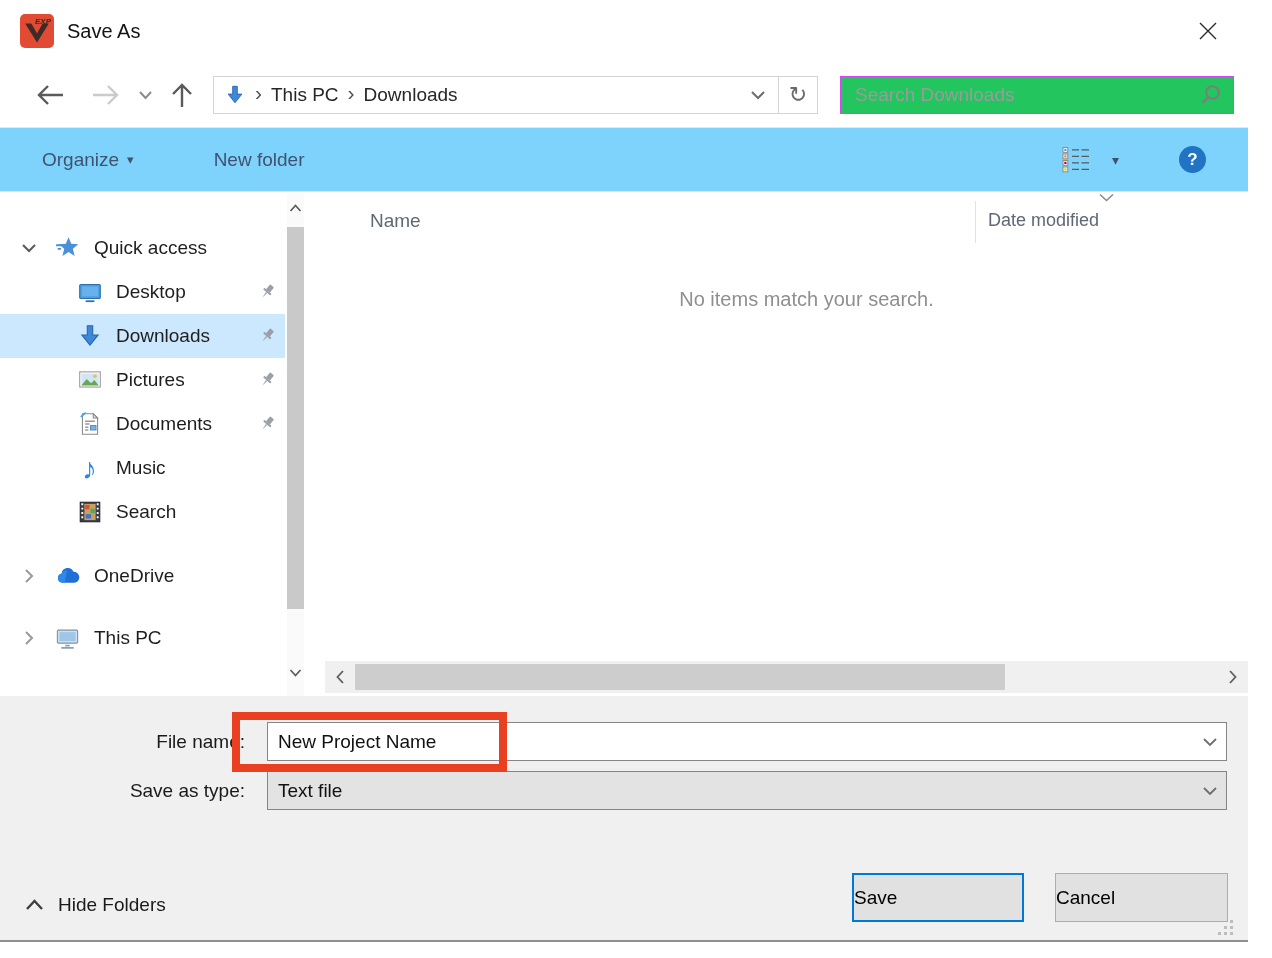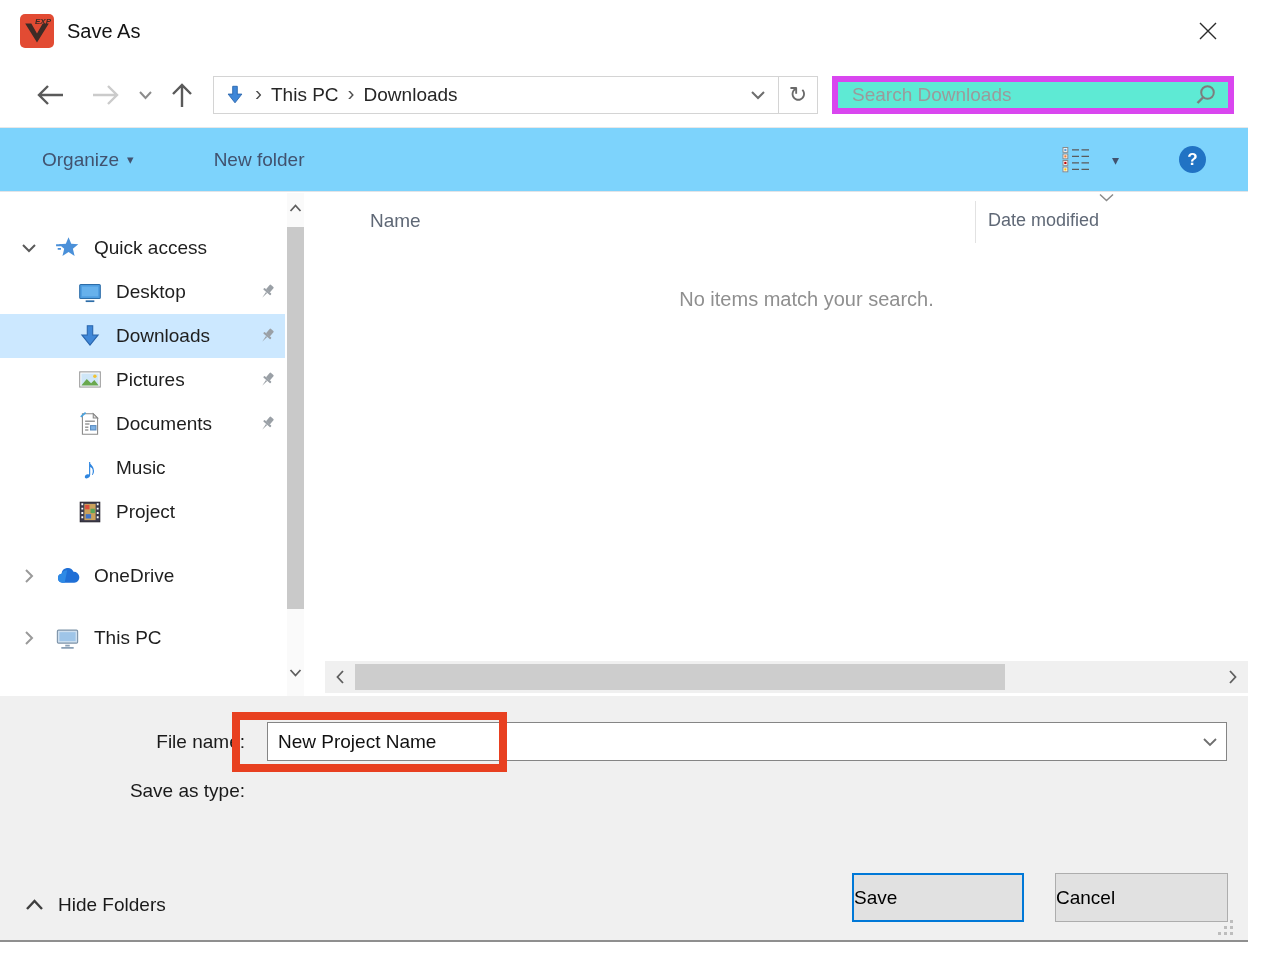--- a/index.html
+++ b/index.html
@@ -22,21 +22,21 @@
   
   .navbar { position:absolute; top:62px; left:0; right:0; height:65px; display:flex; align-items:center; background:#fff; }
   .nav-btn { display:flex; align-items:center; justify-content:center; flex:none; }
   .addressbar { margin-left:16px; width:605px; height:38px; border:1px solid #d4d4d4; background:#fff; display:flex; align-items:center; flex:none; }
   .addr-sep { font-size:21px; color:#4d4d4d; margin:0 9px; transform:translateY(-2px); }
   .addr-seg { font-size:19px; color:#262626; cursor:pointer; }
   .addr-right { margin-left:auto; display:flex; align-items:center; height:100%; }
   .addr-chevron { padding:0 12px; display:flex; align-items:center; height:100%; cursor:pointer; }
   .addr-divider { width:1px; height:100%; background:#d4d4d4; }
   .refresh-btn { width:38px; height:100%; display:flex; align-items:center; justify-content:center; font-size:22px; color:#6a6a6a; cursor:pointer; }
-  .searchbox { margin-left:14px; margin-right:14px; flex:1; height:38px; border:6px solid #d946ef; background:#5eead4; display:flex; align-items:center; padding:0 10px 0 14px; }
+  .searchbox { margin-left:22px; margin-right:14px; flex:1; height:38px; border:1px solid #d946ef; background:#22c55e; display:flex; align-items:center; padding:0 10px 0 14px; }
   .searchbox input { flex:1; border:none; outline:none; font-family:inherit; font-size:19px; color:#262626; background:transparent; }
   .searchbox input::placeholder { color:#9b9b9b; }
 
   
   .toolbar { position:absolute; top:127px; left:0; right:0; height:65px; background:#7dd3fc; border-top:1px solid #e8e8e8; border-bottom:1px solid #e2e4e8; display:flex; align-items:center; }
   .tool-text { font-size:19px; color:#41526f; cursor:pointer; display:flex; align-items:center; }
   .caret { font-size:13px; color:#41526f; margin-left:8px; }
   .tb-spacer { flex:1; }
   .help-btn { width:27px; height:27px; border-radius:50%; background:#2173c4; color:#fff; font-weight:bold; font-size:17px; display:flex; align-items:center; justify-content:center; margin-left:60px; margin-right:42px; cursor:pointer; }
 
@@ -325,21 +325,21 @@
         <span class="ic">
             <svg width="26" height="26" viewBox="0 0 24 24">
               <rect x="3" y="3" width="18" height="18" fill="#3c3b4e" stroke="#26252f"></rect>
               <rect x="6.8" y="4.5" width="10.4" height="15" fill="#caa15c"></rect>
               <rect x="7.5" y="5.5" width="4" height="4" fill="#d94f3d"></rect>
               <rect x="12.5" y="9" width="4" height="4" fill="#5aa659"></rect>
               <rect x="8" y="14" width="5" height="4" fill="#3f74c9"></rect>
               <path d="M4.9 4v16M19.1 4v16" stroke="#fff" stroke-width="1.7" stroke-dasharray="1.8 2.2"></path>
             </svg>
           </span>
-        <span class="lbl">Project</span>
+        <span class="lbl">Search</span>
       </div>
 
       <div class="side-row group gap1">
         <span class="chev">
             <svg width="10" height="16" viewBox="0 0 10 16">
               <path d="M2 2l6 6-6 6" fill="none" stroke="#9a9a9a" stroke-width="2"></path>
             </svg>
           </span>
         <span class="ic">
             <svg width="30" height="26" viewBox="0 0 26 24">
@@ -419,20 +419,28 @@
         <span class="f-chev">
             <svg width="16" height="10" viewBox="0 0 16 10">
               <path d="M2 2l6 6 6-6" fill="none" stroke="#6e6e6e" stroke-width="1.8"></path>
             </svg>
           </span>
       </div>
     </div>
 
     <div class="f-row row-savetype">
       <span class="f-label">Save as type:</span>
+      <div class="f-field st-field">
+        <span class="f-text">Text file</span>
+        <span class="f-chev">
+            <svg width="16" height="10" viewBox="0 0 16 10">
+              <path d="M2 2l6 6 6-6" fill="none" stroke="#6e6e6e" stroke-width="1.8"></path>
+            </svg>
+          </span>
+      </div>
     </div>
 
     <div class="annotation"></div>
 
     <div class="hide-folders">
       <svg width="19" height="12" viewBox="0 0 19 12">
           <path d="M2 10l7.5-8L17 10" fill="none" stroke="#3f3f3f" stroke-width="2.4"></path>
         </svg>
       <span class="lbl">Hide Folders</span>
     </div>

